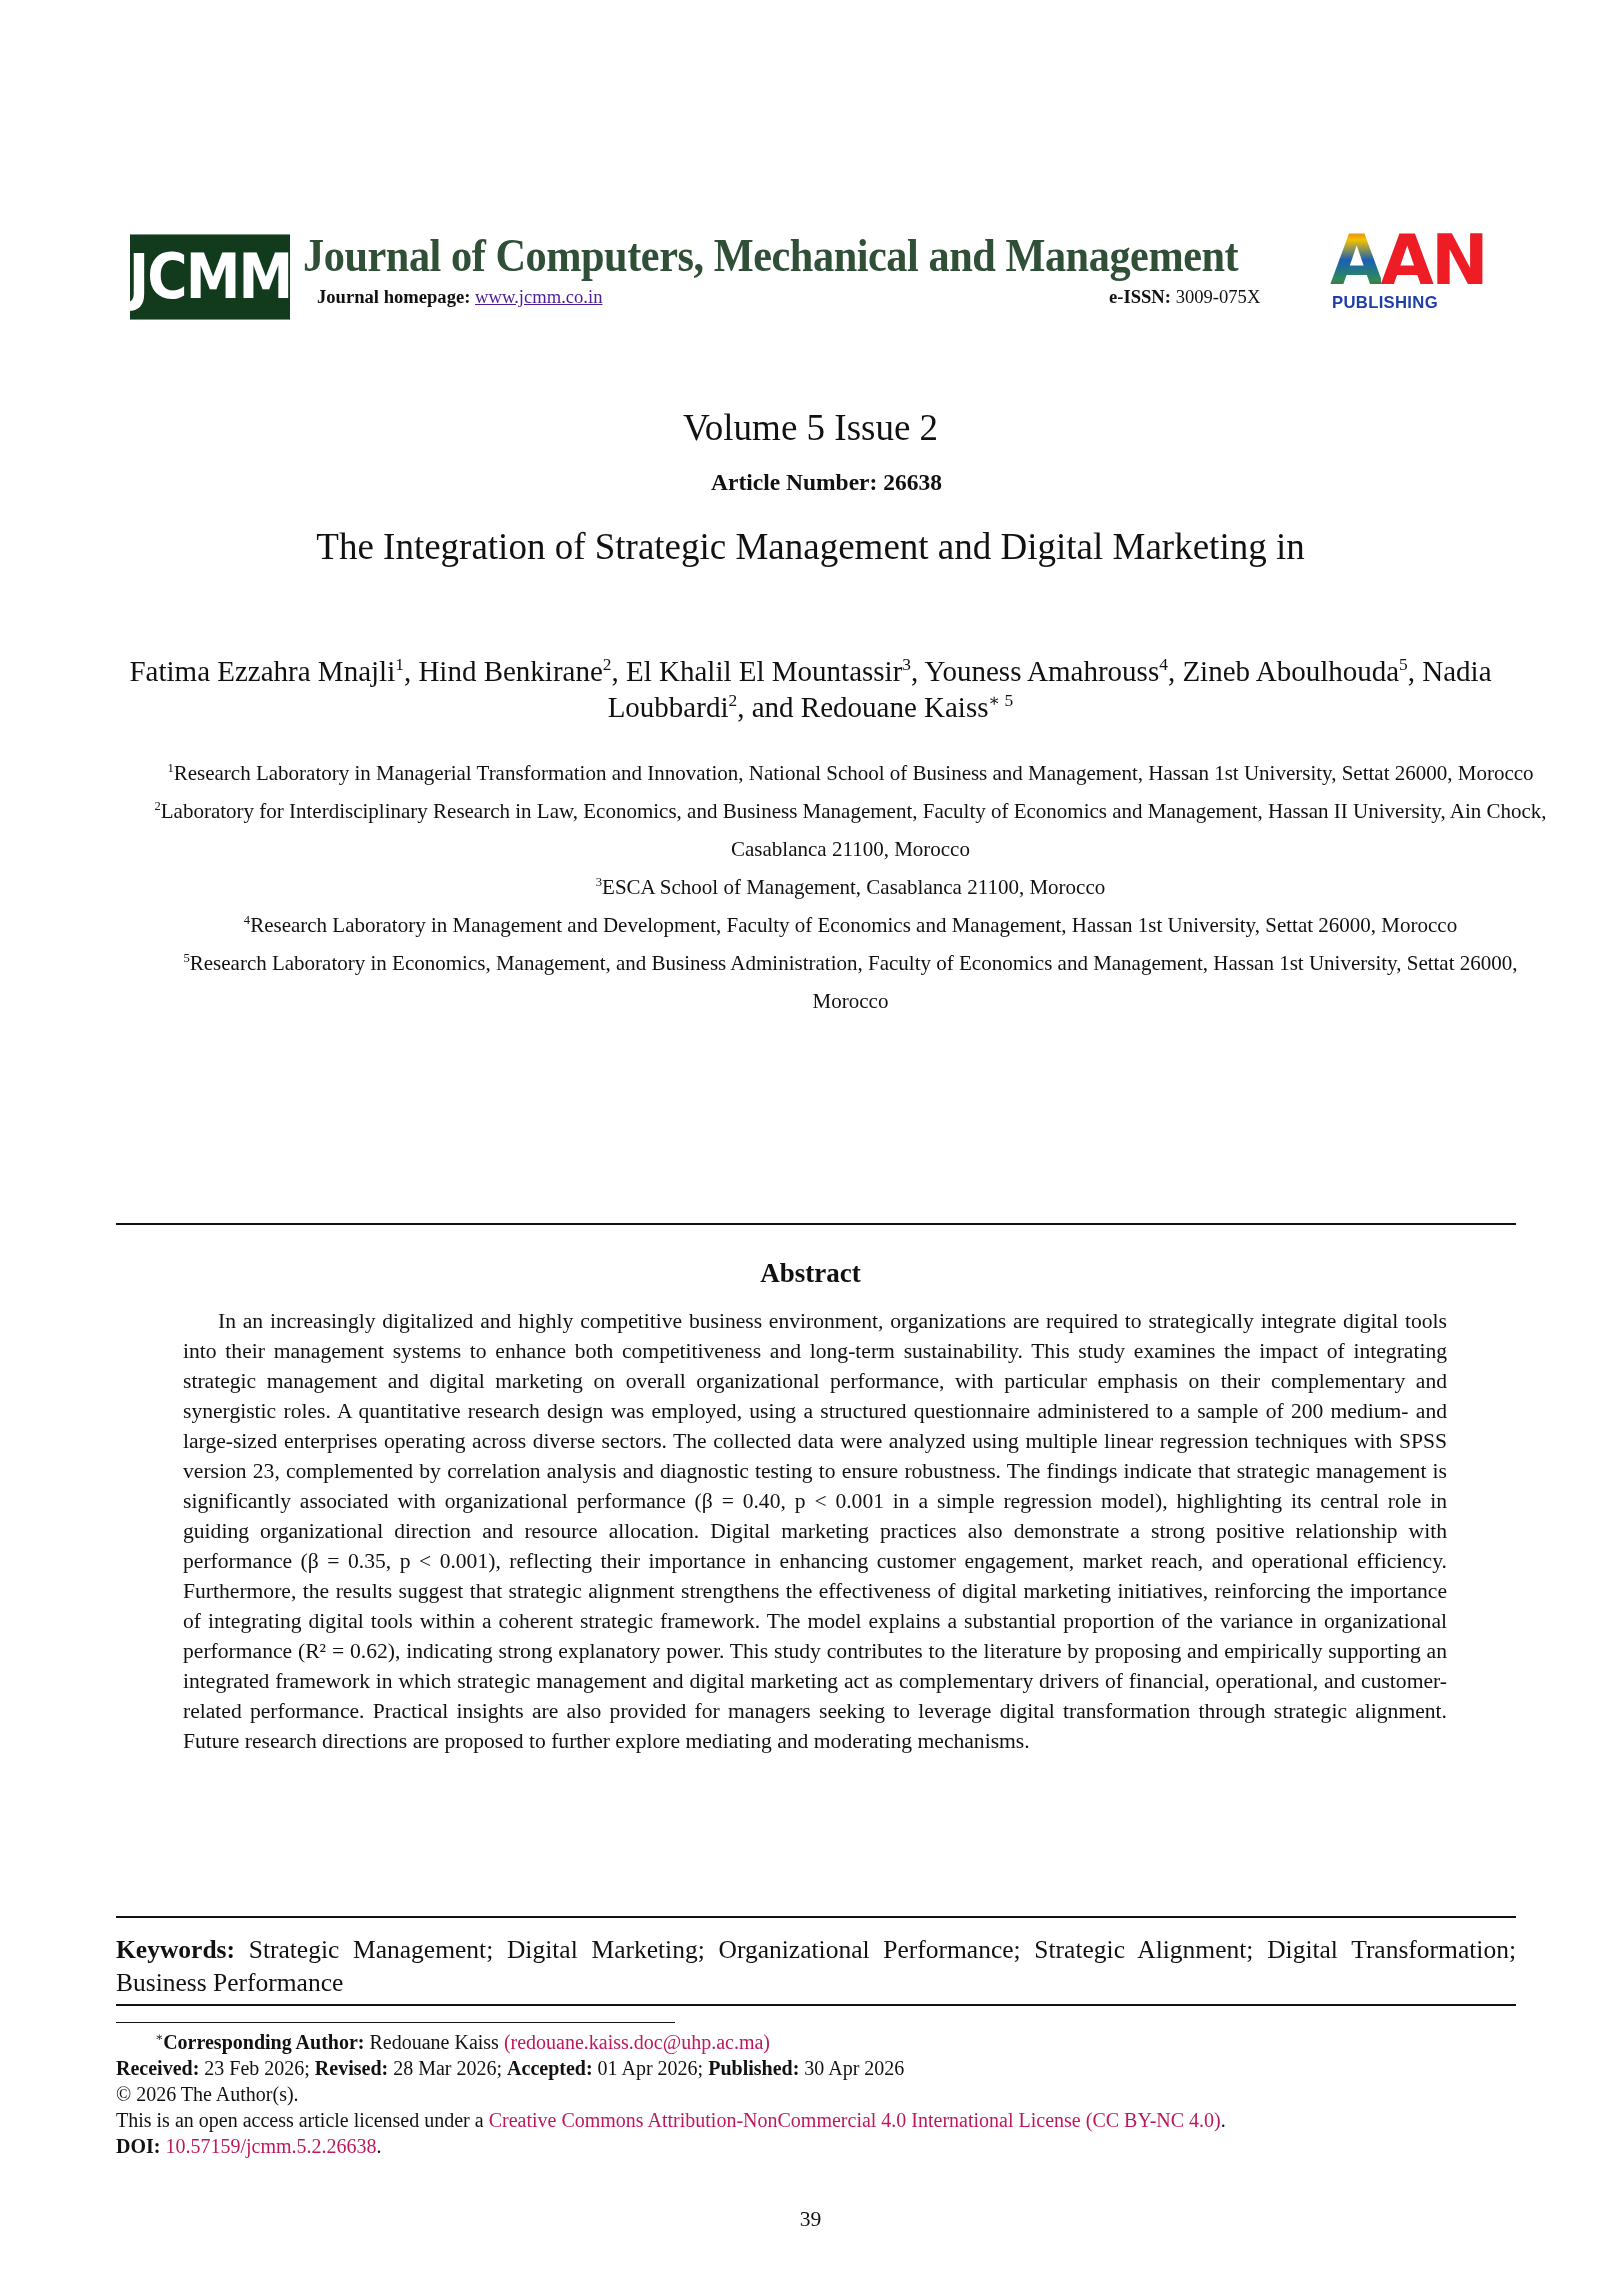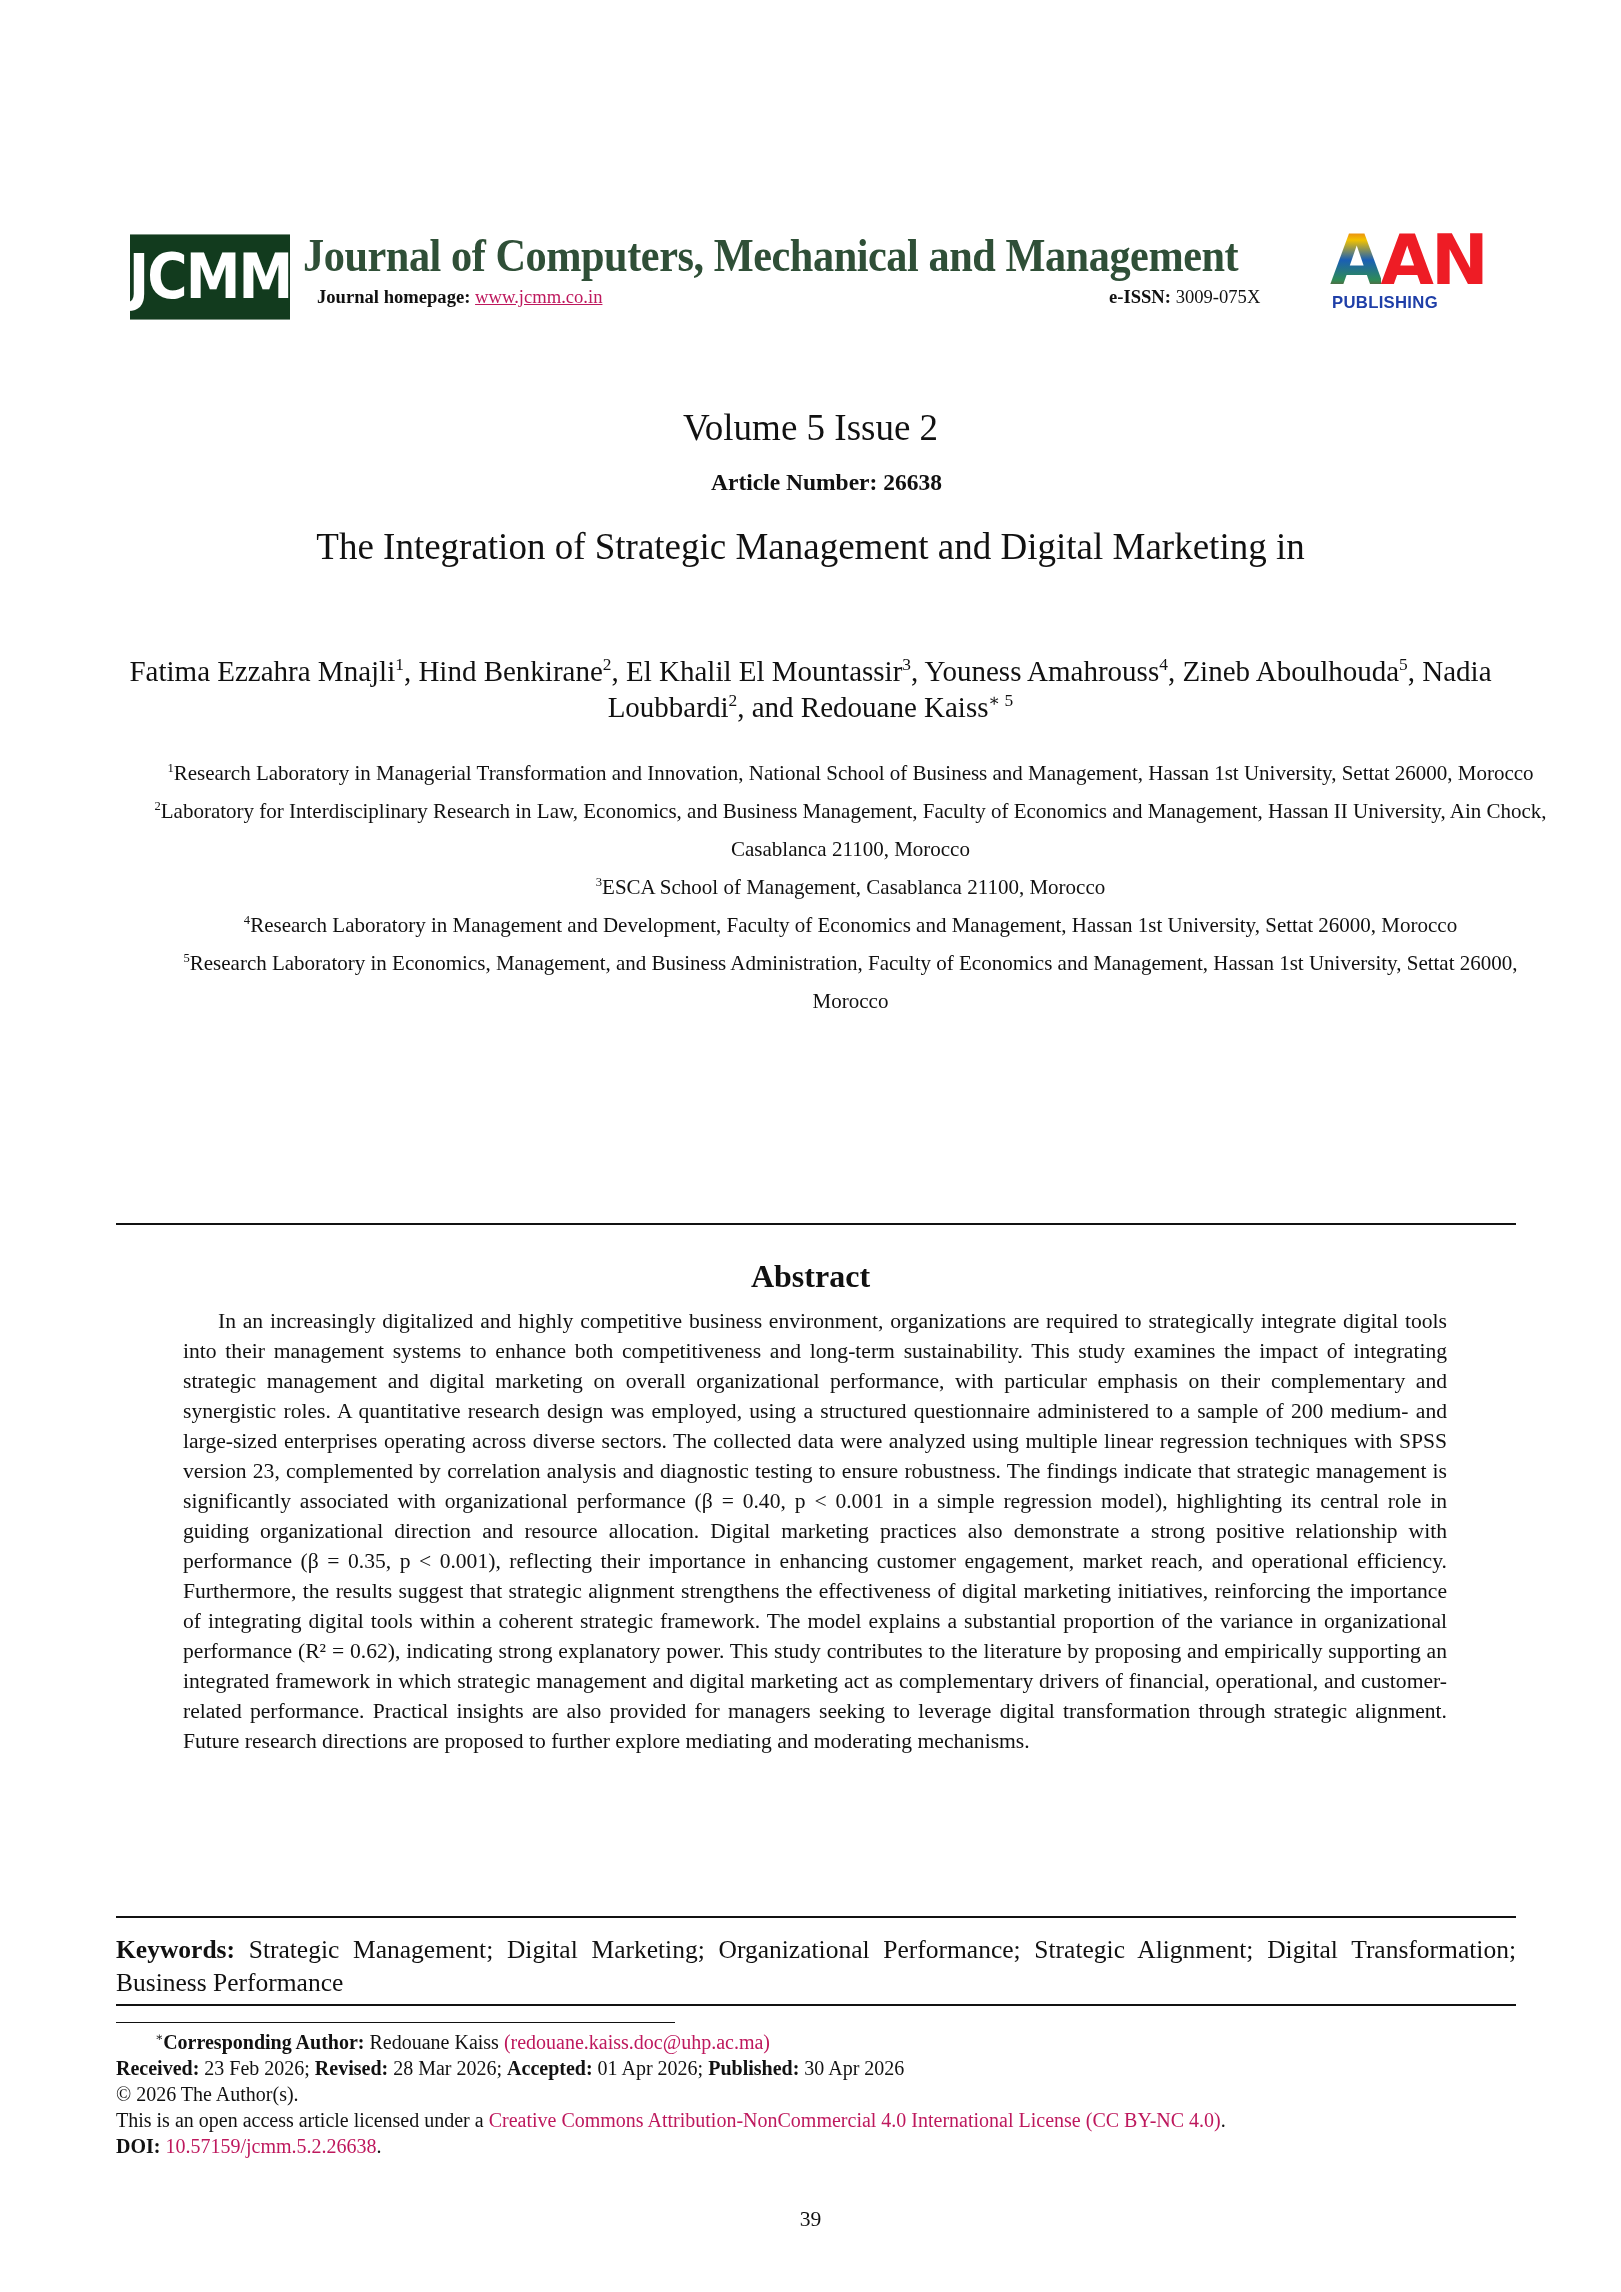--- a/index.html
+++ b/index.html
@@ -8,21 +8,21 @@
   .abs { position: absolute; }
 
   
   .jcmm-logo { left: 130px; top: 239px; width: 160px; height: 76px; background: #123b1e;
                color: #fff; font-family: "DejaVu Sans", sans-serif; font-weight: bold;
                font-size: 55px; letter-spacing: -2px; display: flex; align-items: center;
                justify-content: center; transform: scaleY(1.12); }
   .journal-title { left: 303px; top: 229px; font-family: "Liberation Serif", serif; font-weight: bold;
                    font-size: 46px; color: #2f4f37; letter-spacing: -0.5px; white-space: nowrap; transform: scaleX(0.92); transform-origin: left; }
   .homepage { left: 317px; top: 286px; font-size: 18.6px; font-weight: bold; white-space: nowrap; }
-  .homepage a { color: #be185d; font-weight: normal; text-decoration: underline; }
+  .homepage a { color: #4c1d95; font-weight: normal; text-decoration: underline; }
   .issn { left: 1109px; top: 286px; font-size: 18.6px; white-space: nowrap; }
   .issn b { font-weight: bold; }
   .aan-logo { left: 1330px; top: 228px; width: 167px; height: 84px; }
   .aan-letters { position: absolute; left: 0; top: 0; font-family: "DejaVu Sans", sans-serif; font-weight: bold;
                  font-size: 69px; line-height: 65px; color: #ee1c25; letter-spacing: -2.9px; }
   .aan-first { background: linear-gradient(180deg,#d33 0%,#f2c200 25%,#1a5fb4 50%,#2e8b57 75%,#c00 100%);
                -webkit-background-clip: text; background-clip: text; color: transparent; }
   .aan-pub { position: absolute; left: 2px; top: 65px; font-family: Liberation Sans, sans-serif; font-weight: bold;
              font-size: 16.7px; color: #1f3fa8; letter-spacing: 0.3px; }
 
@@ -38,21 +38,21 @@
   .aff { display: block; }
 
   
   .rule { left: 116px; width: 1400px; height: 0; border-top: 2px solid #111; }
   .rule-top { top: 1223px; }
   .rule-mid { top: 1916px; }
   .rule-bot { top: 2004px; }
   .footnote-rule { left: 116px; top: 2022px; width: 559px; border-top: 1.5px solid #111; }
 
   
-  .abstract-heading { top: 1258px; font-size: 32px; font-weight: bold; text-align: center; }
+  .abstract-heading { top: 1258px; font-size: 27px; font-weight: bold; text-align: center; }
   .abstract-body { left: 183px; top: 1306px; width: 1264px; font-size: 21.6px; line-height: 30px;
                    text-align: justify; text-indent: 35px; }
 
   
   .keywords { left: 116px; top: 1933px; width: 1400px; font-size: 25.5px; line-height: 33px; text-align: justify; }
   .keywords b { font-weight: bold; }
 
   
   .footnotes { left: 116px; top: 2029px; width: 1411px; font-size: 20px; line-height: 26px; }
   .footnotes .ind { padding-left: 39px; }

